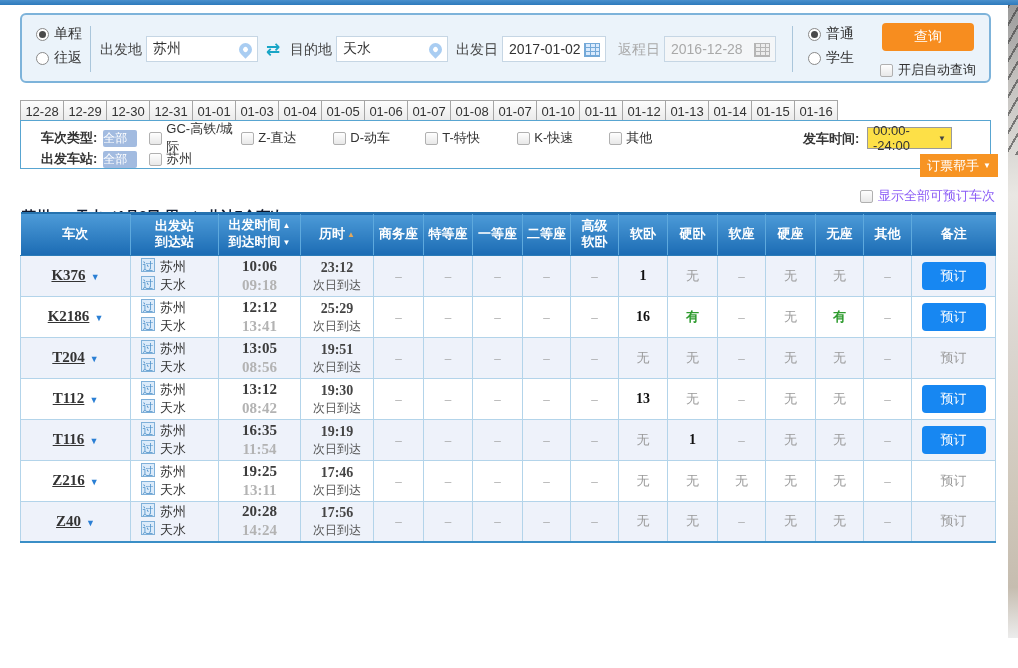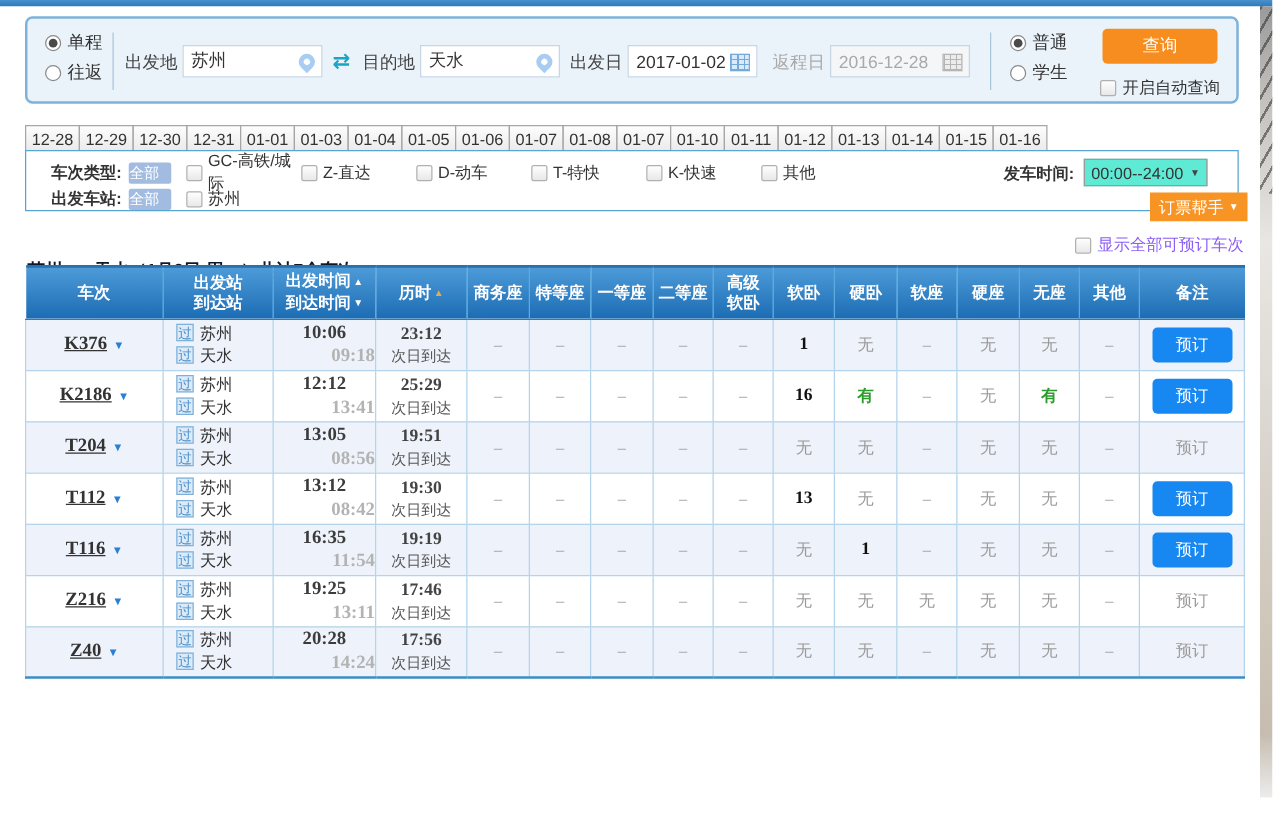--- a/index.html
+++ b/index.html
@@ -69,22 +69,22 @@
   .filter-panel { position:absolute; left:20px; top:120px; width:971px; height:49px;
     border:1px solid #58a5d1; background:#fff; z-index:1; }
   .f-row { position:absolute; left:0; width:100%; height:20px; display:flex;
     align-items:center; padding-left:20px; }
   .f-label { font-size:13px; font-weight:bold; color:#333; margin-right:6px; }
   .badge { width:34px; height:17px; line-height:17px; text-align:left; background:#a2bbe0;
     color:#fff; font-size:12px; border-radius:2px; margin-right:12px; cursor:pointer; }
   .cb-item { display:inline-flex; align-items:center; gap:4px; width:92px;
     font-size:13px; color:#333; cursor:pointer; }
   .time-label { position:absolute; left:782px; top:9px; font-size:13px; font-weight:bold; color:#333; }
-  .select { position:absolute; left:846px; top:6px; width:99px; height:22px;
-    border:1px solid #9a9a9a; background:#5eead4; display:flex; align-items:center;
+  .select { position:absolute; left:846px; top:6px; width:85px; height:22px;
+    border:1px solid #9a9a9a; background:#fde047; display:flex; align-items:center;
     padding:0 5px; font-size:13px; color:#333; cursor:pointer; }
   .select .sel-arrow { margin-left:auto; font-size:8px; color:#444; }
   .helper-btn { position:absolute; left:920px; top:154px; width:78px; height:23px;
     background:#f79423; color:#fff; font-size:13px; display:flex; align-items:center;
     justify-content:center; gap:4px; z-index:4; cursor:pointer; }
   .helper-btn .h-arrow { font-size:8px; }
 
   
   .summary { position:absolute; left:22px; top:186px; font-size:14px; font-weight:bold; color:#0f172a;margin-top:22px; }
   .show-all { position:absolute; right:23px; top:187px; display:flex; align-items:center;
@@ -110,21 +110,21 @@
   tbody td:first-child { border-left:1px solid #b3d4ea; }
   .train-no { font-size:15px; font-weight:bold; color:#333; text-decoration:underline; cursor:pointer; }
   .caret { font-size:9px; color:#2a7fd4; margin-left:5px; cursor:pointer; }
   .td-stations { text-align:left !important; padding-left:10px !important; }
   .st-line { line-height:18px; white-space:nowrap; }
   .pass-tag { display:inline-block; width:14px; height:14px; line-height:14px; text-align:center;
     font-size:11px; color:#4d90c8; background:#dcebfa; border:1px solid #7fb0d9;
     margin-right:5px; vertical-align:1px; }
   .st-name { font-size:13px; color:#333; }
   .t-dep { font-size:15px; font-weight:bold; color:#3c3c3c; line-height:19px; }
-  .t-arr { font-size:15px; font-weight:bold; color:#b3b3b3; line-height:19px;text-align:right; }
+  .t-arr { font-size:15px; font-weight:bold; color:#b3b3b3; line-height:19px; }
   .dur { font-size:14px; font-weight:bold; color:#444; line-height:18px; }
   .dur-note { font-size:12px; color:#555; line-height:16px; }
   .s-dash, .s-none { color:#999; }
   .s-num { font-weight:bold; color:#111; font-size:14px; }
   .s-has { color:#2e9b2e; font-weight:bold; }
   .book { display:inline-block; width:64px; height:28px; line-height:28px; background:#1787f2;
     color:#fff; font-size:13px; border-radius:4px; cursor:pointer; }
   .book-off { color:#9a9a9a; font-size:13px; }
 </style>
 </head>

